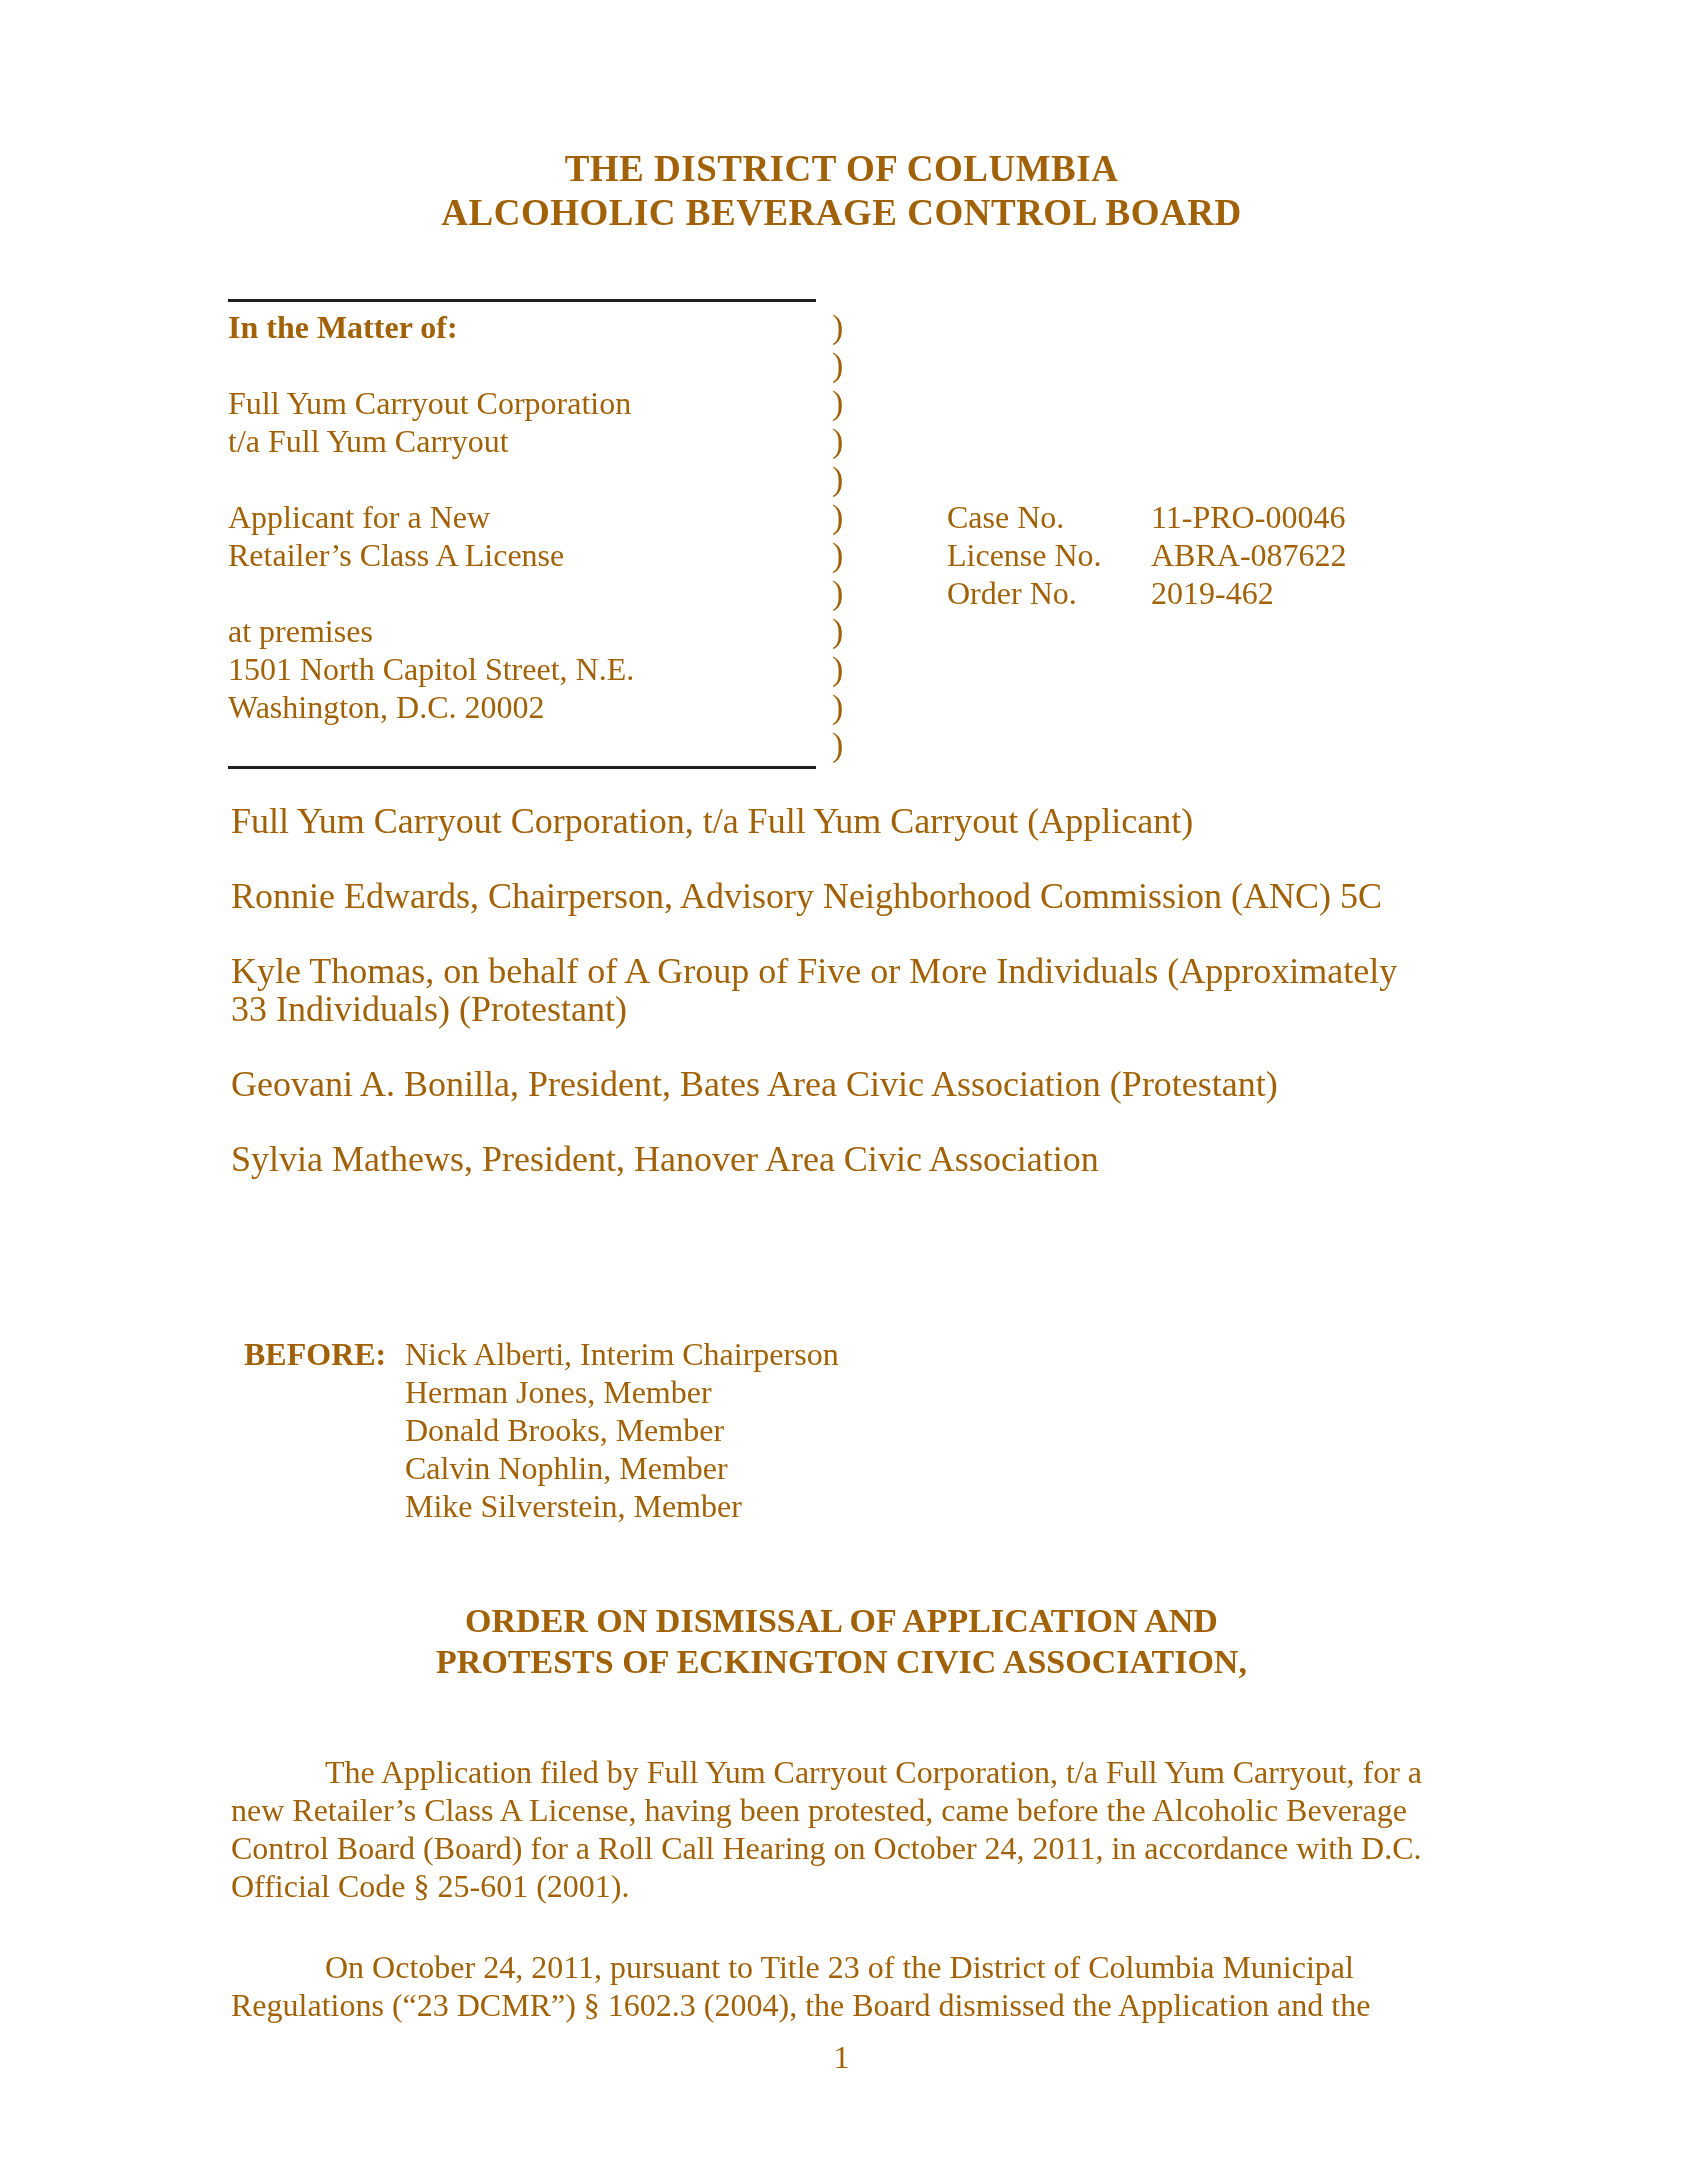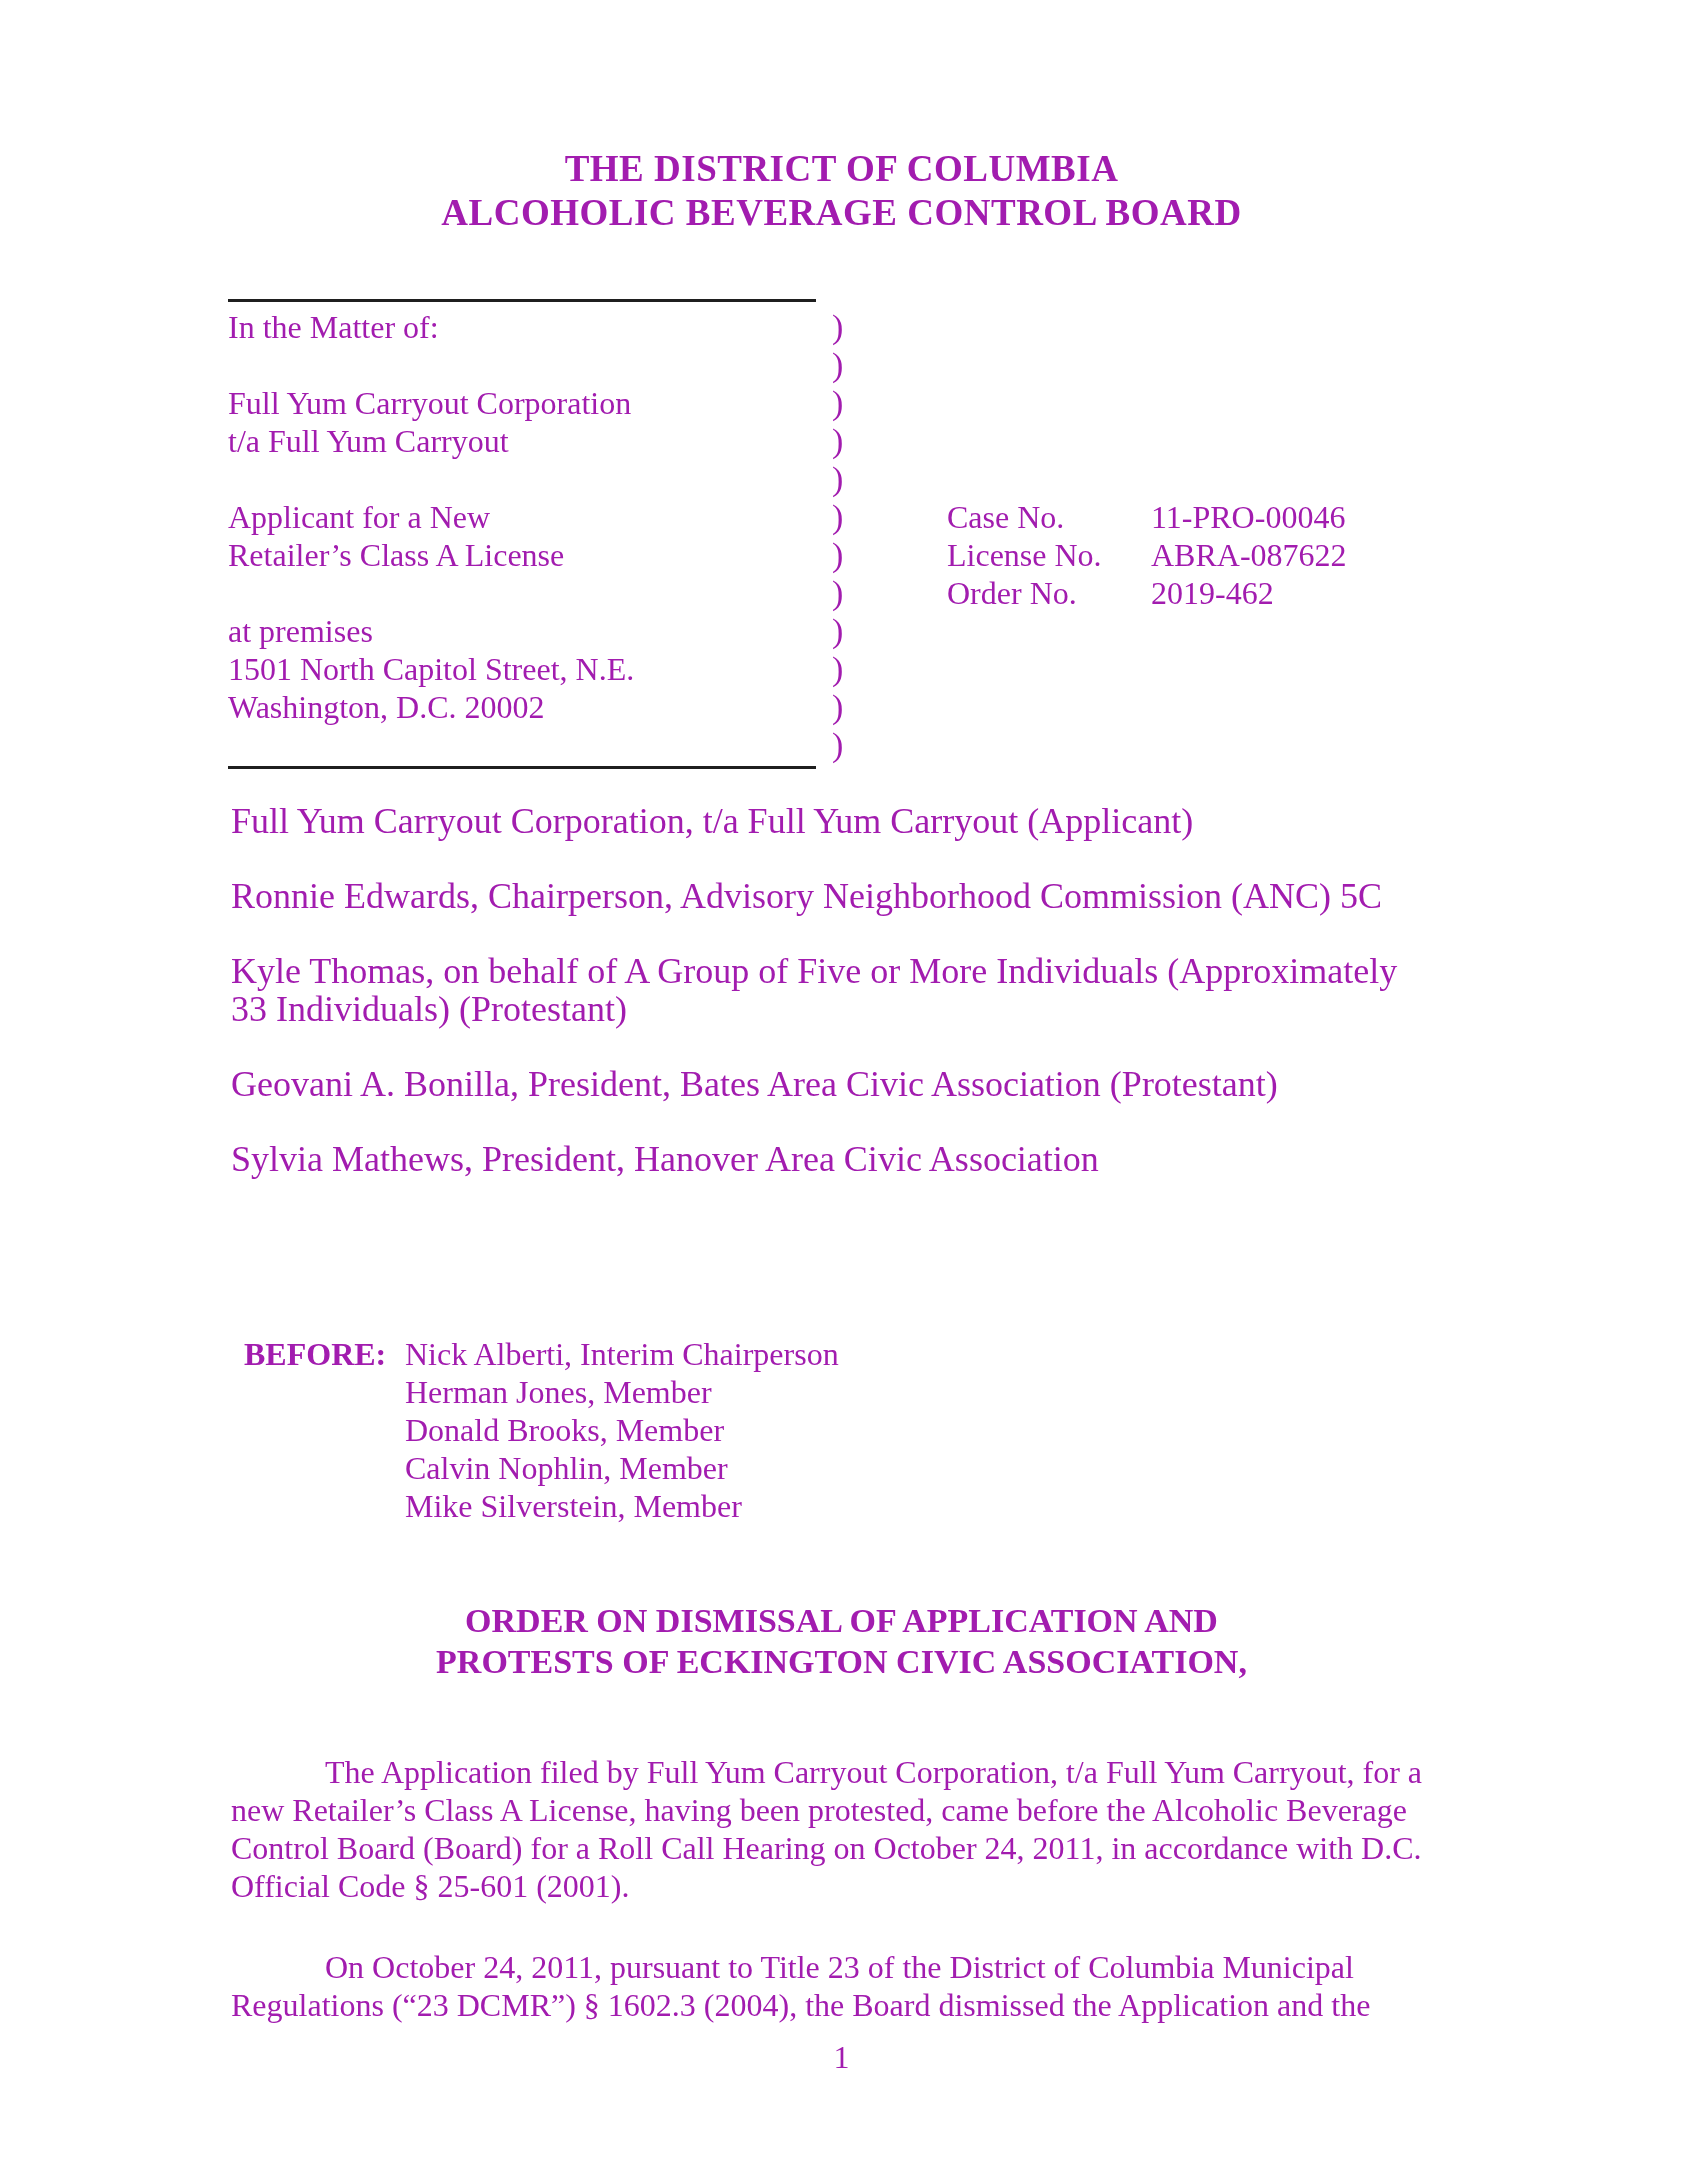--- a/index.html
+++ b/index.html
@@ -5,21 +5,21 @@
   html, body {
     margin: 0;
     padding: 0;
     background: #ffffff;
   }
   .page {
     position: relative;
     width: 1683px;
     height: 2178px;
     background: #ffffff;
-    color: #a21caf;
+    color: #a16207;
     font-family: "Liberation Serif", "DejaVu Serif", serif;
     overflow: hidden;
   }
 
   
   .doc-header {
     position: absolute;
     top: 147px;
     left: 0;
     right: 0;
@@ -48,21 +48,21 @@
     display: flex;
     height: 38px;
     font-size: 32px;
     line-height: 38px;
     white-space: nowrap;
   }
   .cap-text {
     width: 588px;
   }
   .cap-text.bold {
-    font-weight: normal;
+    font-weight: bold;
   }
   .cap-paren {
     width: 44px;
     padding-left: 16px;
     font-size: 34px;
   }
   .cap-case {
     display: flex;
     margin-left: 71px;
   }

